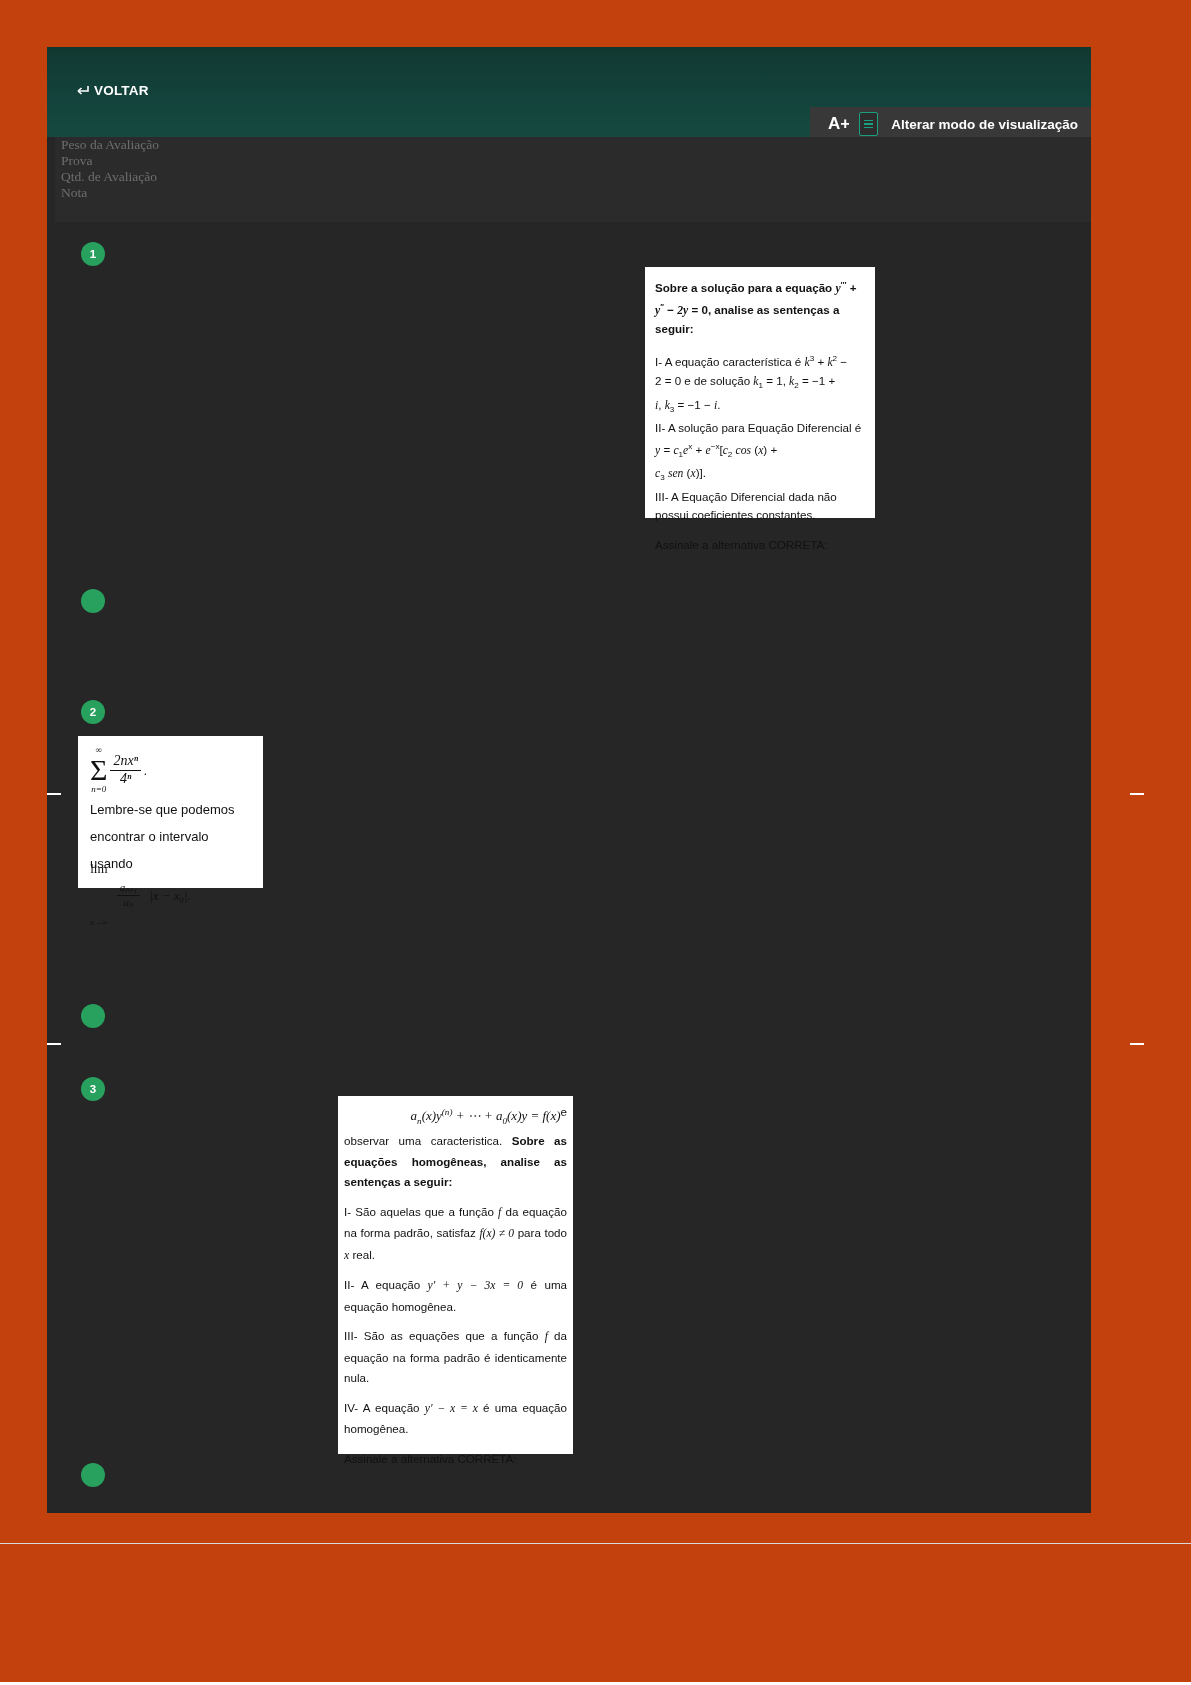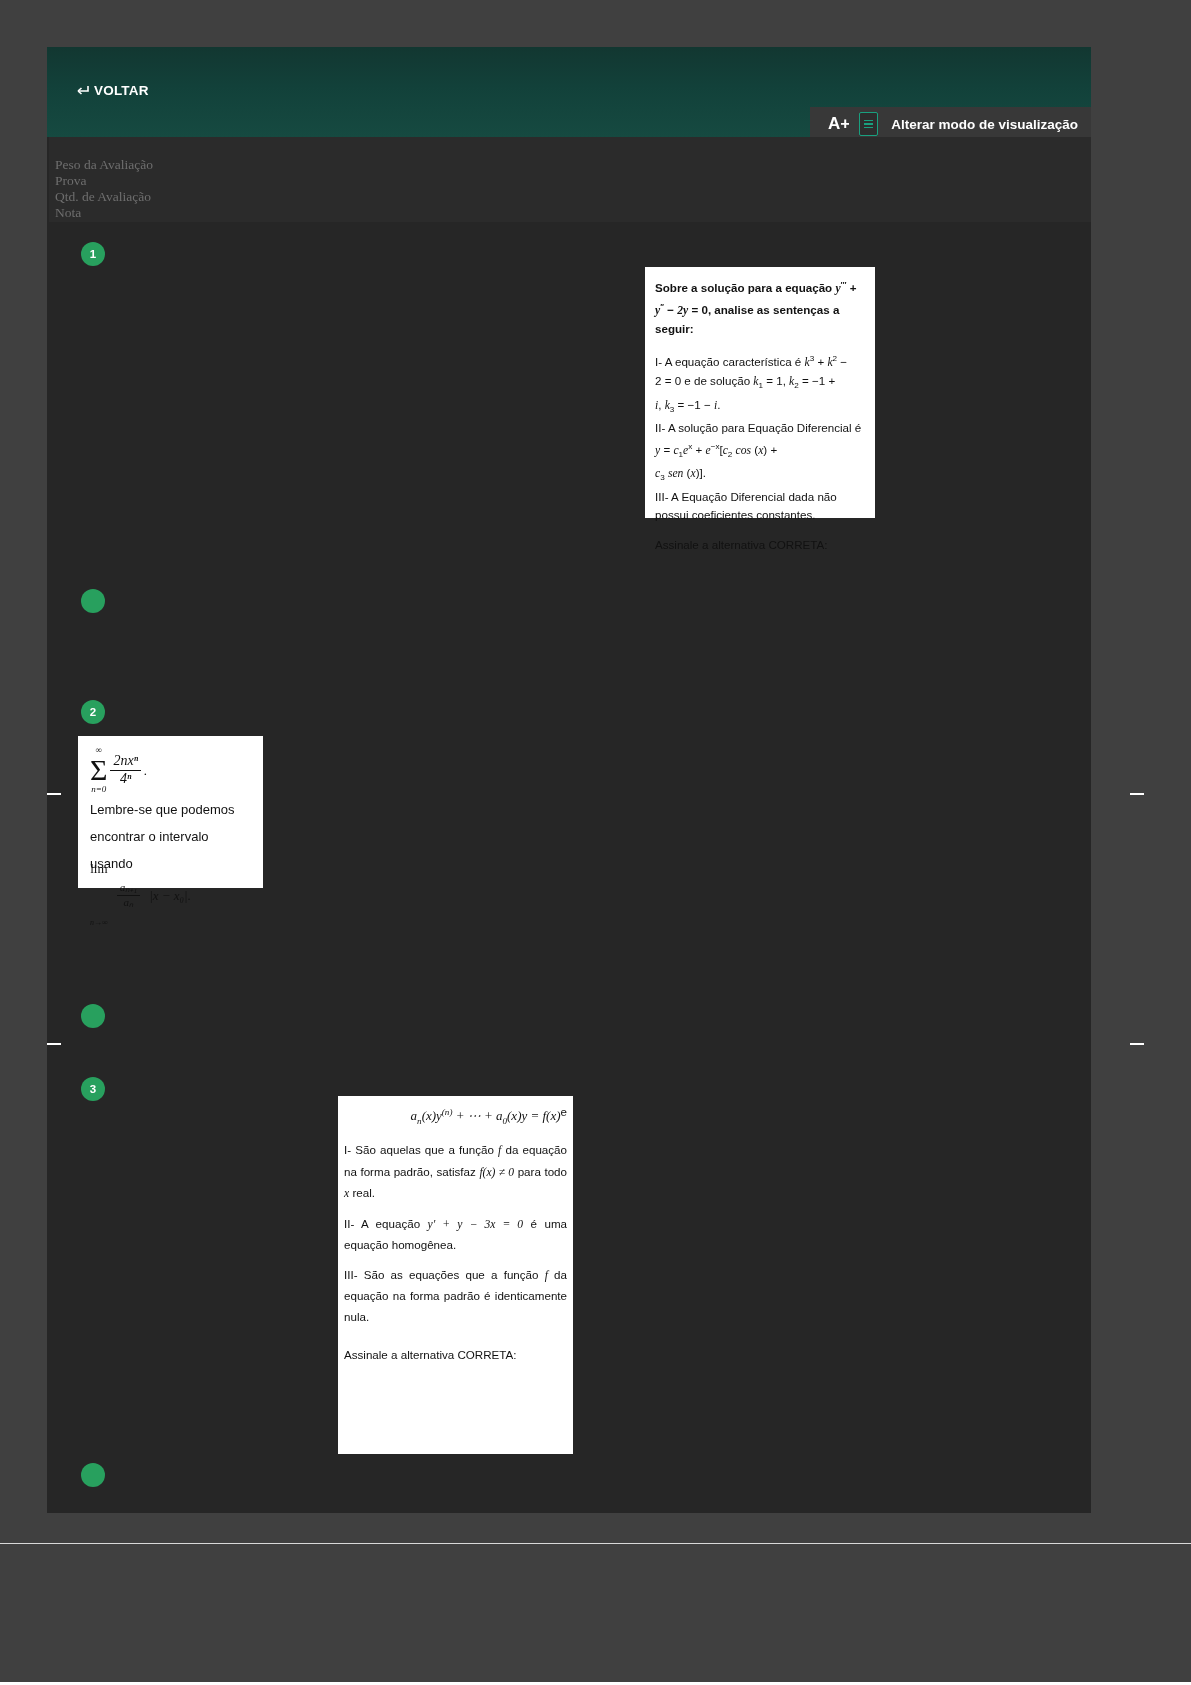--- a/index.html
+++ b/index.html
@@ -5,21 +5,21 @@
   html, body {
     margin: 0;
     padding: 0;
     background: #ffffff;
     font-family: "Liberation Sans", sans-serif;
   }
   .page {
     position: relative;
     width: 1191px;
     height: 1685px;
-    background: #404040;
+    background: #c2410c;
     overflow: hidden;
   }
 
   
   .app-frame {
     position: absolute;
     left: 47px;
     top: 47px;
     width: 1044px;
     height: 1466px;
@@ -108,26 +108,26 @@
   .viewmode-icon i {
     display: block;
     width: 9px;
     height: 1.6px;
     background: #19a07f;
   }
 
   
   .info-strip {
     position: absolute;
-    left: 2px;
+    left: 8px;
     top: 90px;
     width: 100%;
     height: 85px;
     background: #2b2b2b;
-    padding-top: 20px;
+    padding-top: 0;
     box-sizing: border-box;
   }
   .info-strip div {
     color: #6e6e6e;
     font-family: "Liberation Serif", serif;
     font-size: 13.5px;
     line-height: 16px;
     padding-left: 6px;
   }
 
@@ -418,34 +418,40 @@
   </div>
 
   <div class="qnum" id="q3-num">3</div>
   <div class="qdot" id="q3-dot"></div>
 
   <div class="qbox" id="q3-box">
     <p style="text-align:right">
       <span class="mathserif" style="font-size:13px">a<sub>n</sub>(x)y<sup>(n)</sup> + ⋯ + a<sub>0</sub>(x)y = f(x)</span>
       <span style="float:right">e</span>
     </p>
+    <p>
+      observar uma caracteristica. <span class="bold">Sobre as equações homogêneas, analise as sentenças a seguir:</span>
+    </p>
     <div class="sp"></div>
     <p>
       I- São aquelas que a função <span class="mathserif">f</span> da equação na forma padrão, satisfaz
       <span class="mathserif">f(x) ≠ 0</span> para todo <span class="mathserif">x</span> real.
     </p>
     <div class="sp"></div>
     <p>
       II- A equação <span class="mathserif">y′ + y − 3x = 0</span> é uma equação homogênea.
     </p>
     <div class="sp"></div>
     <p>
       III- São as equações que a função <span class="mathserif">f</span> da equação na forma padrão é identicamente nula.
     </p>
     <div class="sp"></div>
+    <p>
+      IV- A equação <span class="mathserif">y′ − x = x</span> é uma equação homogênea.
+    </p>
     <div class="sp"></div>
     <p style="text-align:left">Assinale a alternativa CORRETA:</p>
   </div>
 
   <div class="seam seam-left" style="top:793px"></div>
   <div class="seam seam-right" style="top:793px"></div>
   <div class="seam seam-left" style="top:1043px"></div>
   <div class="seam seam-right" style="top:1043px"></div>
 
   <div class="bottom-rule"></div>

